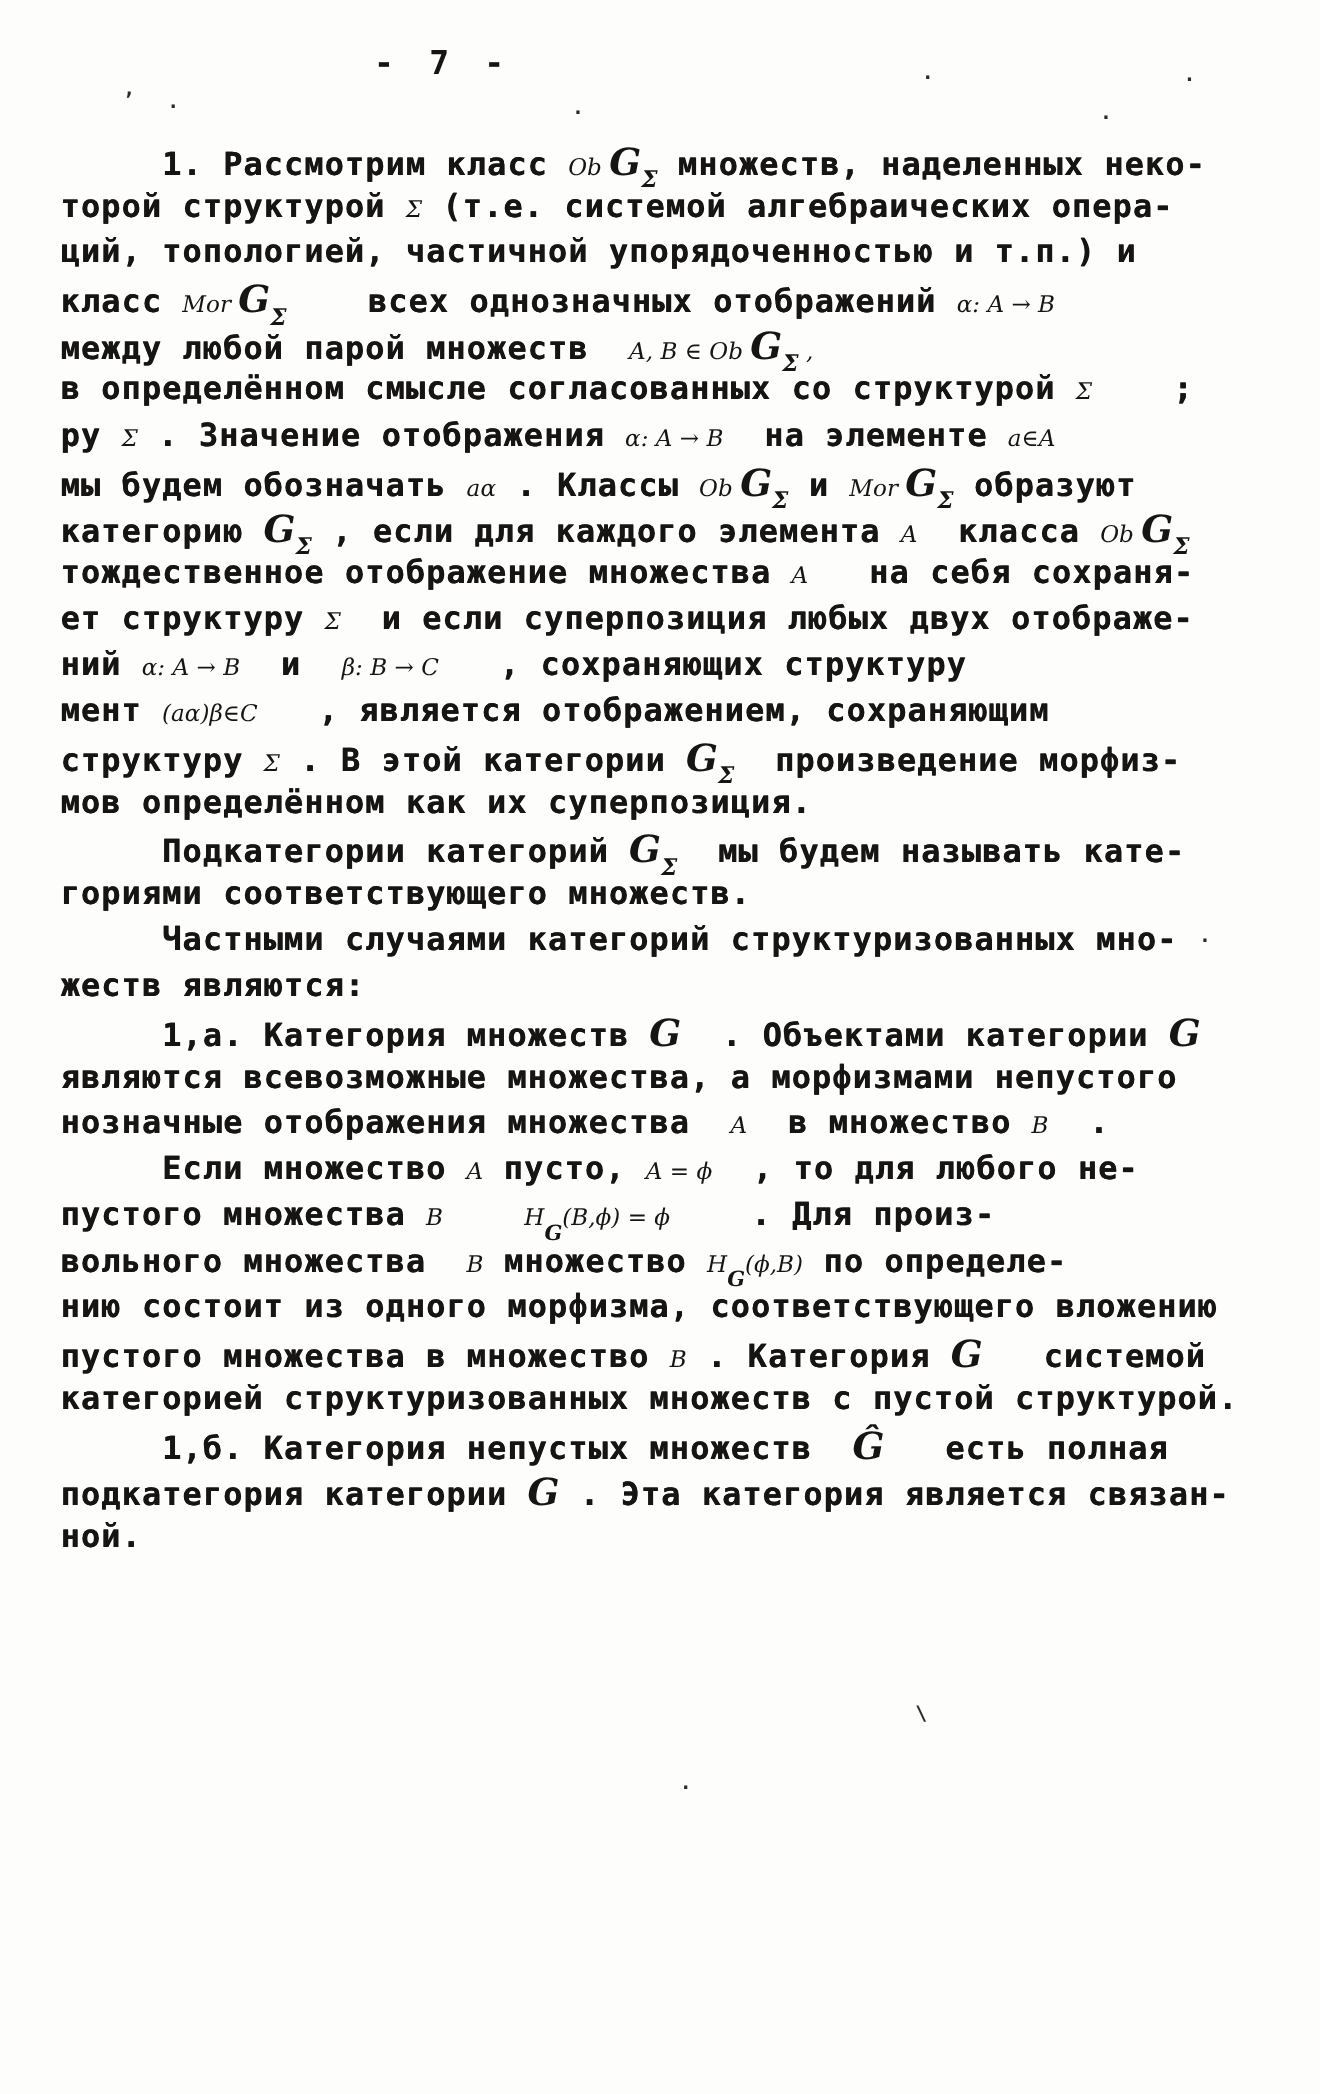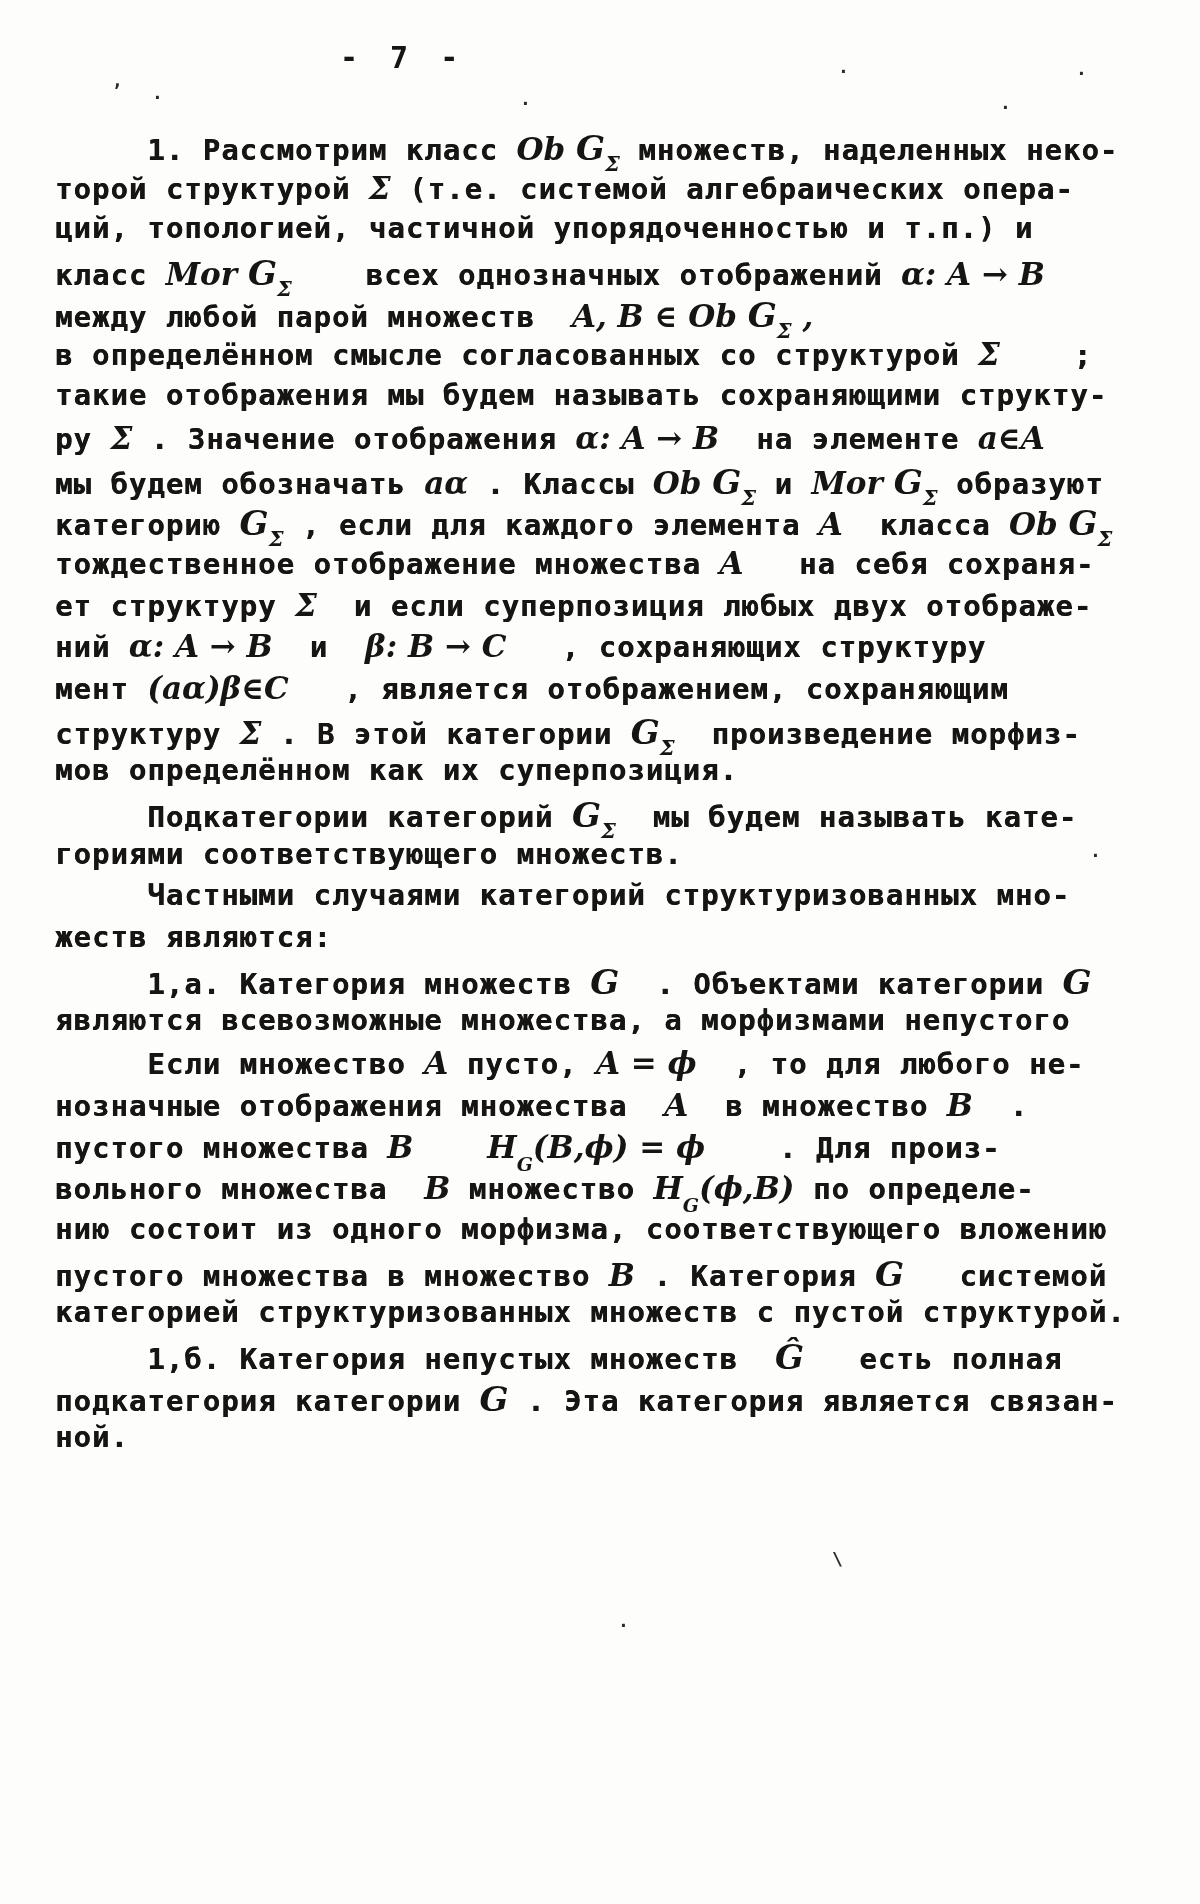--- a/index.html
+++ b/index.html
@@ -21,21 +21,21 @@
     position:absolute; top:128px; left:55px; right:30px;
   }
   .line { height:41.7px; white-space:pre; }
   .tw {
     font-family:"DejaVu Sans Mono","Liberation Mono",monospace;
     font-weight:700; font-size:29px; letter-spacing:1px;
     white-space:pre; text-shadow:0.4px 0 0 currentColor;
   }
   .math {
     font-family:"DejaVu Serif","DejaVu Sans",serif;
-    font-style:italic; font-weight:700; font-size:31px;
+    font-style:italic; font-weight:400; font-size:21px;
     white-space:pre;
     text-align:center;
   }
   .gsym {
     font-family:"DejaVu Serif","DejaVu Sans",serif;
     font-style:italic; font-weight:700; font-size:34px;
     white-space:pre;
   }
   .sub {
     font-family:"DejaVu Serif","DejaVu Sans",serif;
@@ -59,38 +59,37 @@
 <div class="page">
   <div class="pagenum">- 7 -</div>
   <div class="content">
     <div>
         <div class="line"><span class="tw">     1. Рассмотрим класс </span><span class="math">Ob </span><span class="gsym">G</span><span class="sub">Σ</span><span class="tw"> множеств, наделенных неко-</span></div>
         <div class="line"><span class="tw">торой структурой </span><span class="math">Σ</span><span class="tw"> (т.е. системой алгебраических опера-</span></div>
         <div class="line"><span class="tw">ций, топологией, частичной упорядоченностью и т.п.) и</span></div>
         <div class="line"><span class="tw">класс </span><span class="math">Mor </span><span class="gsym">G</span><span class="sub">Σ</span><span class="tw">    всех однозначных отображений </span><span class="math">α: A → B</span></div>
         <div class="line"><span class="tw">между любой парой множеств  </span><span class="math">A, B ∈ Ob </span><span class="gsym">G</span><span class="sub">Σ</span><span class="math"> ,</span></div>
         <div class="line"><span class="tw">в определённом смысле согласованных со структурой </span><span class="math">Σ</span><span class="tw">    ;</span></div>
-        <div class="line"><span class="tw">такие отображения мы будем называть сохраняющими структу-</span></div>
         <div class="line"><span class="tw">ру </span><span class="math">Σ</span><span class="tw"> . Значение отображения </span><span class="math">α: A → B</span><span class="tw">  на элементе </span><span class="math">a∈A</span></div>
         <div class="line"><span class="tw">мы будем обозначать </span><span class="math">aα</span><span class="tw"> . Классы </span><span class="math">Ob </span><span class="gsym">G</span><span class="sub">Σ</span><span class="tw"> и </span><span class="math">Mor </span><span class="gsym">G</span><span class="sub">Σ</span><span class="tw"> образуют</span></div>
         <div class="line"><span class="tw">категорию </span><span class="gsym">G</span><span class="sub">Σ</span><span class="tw"> , если для каждого элемента </span><span class="math">A</span><span class="tw">  класса </span><span class="math">Ob </span><span class="gsym">G</span><span class="sub">Σ</span></div>
         <div class="line"><span class="tw">тождественное отображение множества </span><span class="math">A</span><span class="tw">   на себя сохраня-</span></div>
         <div class="line"><span class="tw">ет структуру </span><span class="math">Σ</span><span class="tw">  и если суперпозиция любых двух отображе-</span></div>
         <div class="line"><span class="tw">ний </span><span class="math">α: A → B</span><span class="tw">  и  </span><span class="math">β: B → C</span><span class="tw">   , сохраняющих структуру</span></div>
         <div class="line"><span class="tw">мент </span><span class="math">(aα)β∈C</span><span class="tw">   , является отображением, сохраняющим</span></div>
         <div class="line"><span class="tw">структуру </span><span class="math">Σ</span><span class="tw"> . В этой категории </span><span class="gsym">G</span><span class="sub">Σ</span><span class="tw">  произведение морфиз-</span></div>
         <div class="line"><span class="tw">мов определённом как их суперпозиция.</span></div>
         <div class="line"><span class="tw">     Подкатегории категорий </span><span class="gsym">G</span><span class="sub">Σ</span><span class="tw">  мы будем называть кате-</span></div>
         <div class="line"><span class="tw">гориями соответствующего множеств.</span></div>
         <div class="line"><span class="tw">     Частными случаями категорий структуризованных мно-</span></div>
         <div class="line"><span class="tw">жеств являются:</span></div>
         <div class="line"><span class="tw">     1,а. Категория множеств </span><span class="gsym">G</span><span class="tw">  . Объектами категории </span><span class="gsym">G</span></div>
         <div class="line"><span class="tw">являются всевозможные множества, а морфизмами непустого</span></div>
+        <div class="line"><span class="tw">нозначные отображения множества  </span><span class="math">A</span><span class="tw">  в множество </span><span class="math">B</span><span class="tw">  .</span></div>
         <div class="line"><span class="tw">     Если множество </span><span class="math">A</span><span class="tw"> пусто, </span><span class="math">A = ϕ</span><span class="tw">  , то для любого не-</span></div>
-        <div class="line"><span class="tw">нозначные отображения множества  </span><span class="math">A</span><span class="tw">  в множество </span><span class="math">B</span><span class="tw">  .</span></div>
         <div class="line"><span class="tw">пустого множества </span><span class="math">B</span><span class="tw">    </span><span class="math">H</span><span class="gsub">G</span><span class="math">(B,ϕ) = ϕ</span><span class="tw">    . Для произ-</span></div>
         <div class="line"><span class="tw">вольного множества  </span><span class="math">B</span><span class="tw"> множество </span><span class="math">H</span><span class="gsub">G</span><span class="math">(ϕ,B)</span><span class="tw"> по определе-</span></div>
         <div class="line"><span class="tw">нию состоит из одного морфизма, соответствующего вложению</span></div>
         <div class="line"><span class="tw">пустого множества в множество </span><span class="math">B</span><span class="tw"> . Категория </span><span class="gsym">G</span><span class="tw">   системой</span></div>
         <div class="line"><span class="tw">категорией структуризованных множеств с пустой структурой.</span></div>
         <div class="line"><span class="tw">     1,б. Категория непустых множеств  </span><span class="gsym">Ĝ</span><span class="tw">   есть полная</span></div>
         <div class="line"><span class="tw">подкатегория категории </span><span class="gsym">G</span><span class="tw"> . Эта категория является связан-</span></div>
         <div class="line"><span class="tw">ной.</span></div>
       </div>
   </div>

